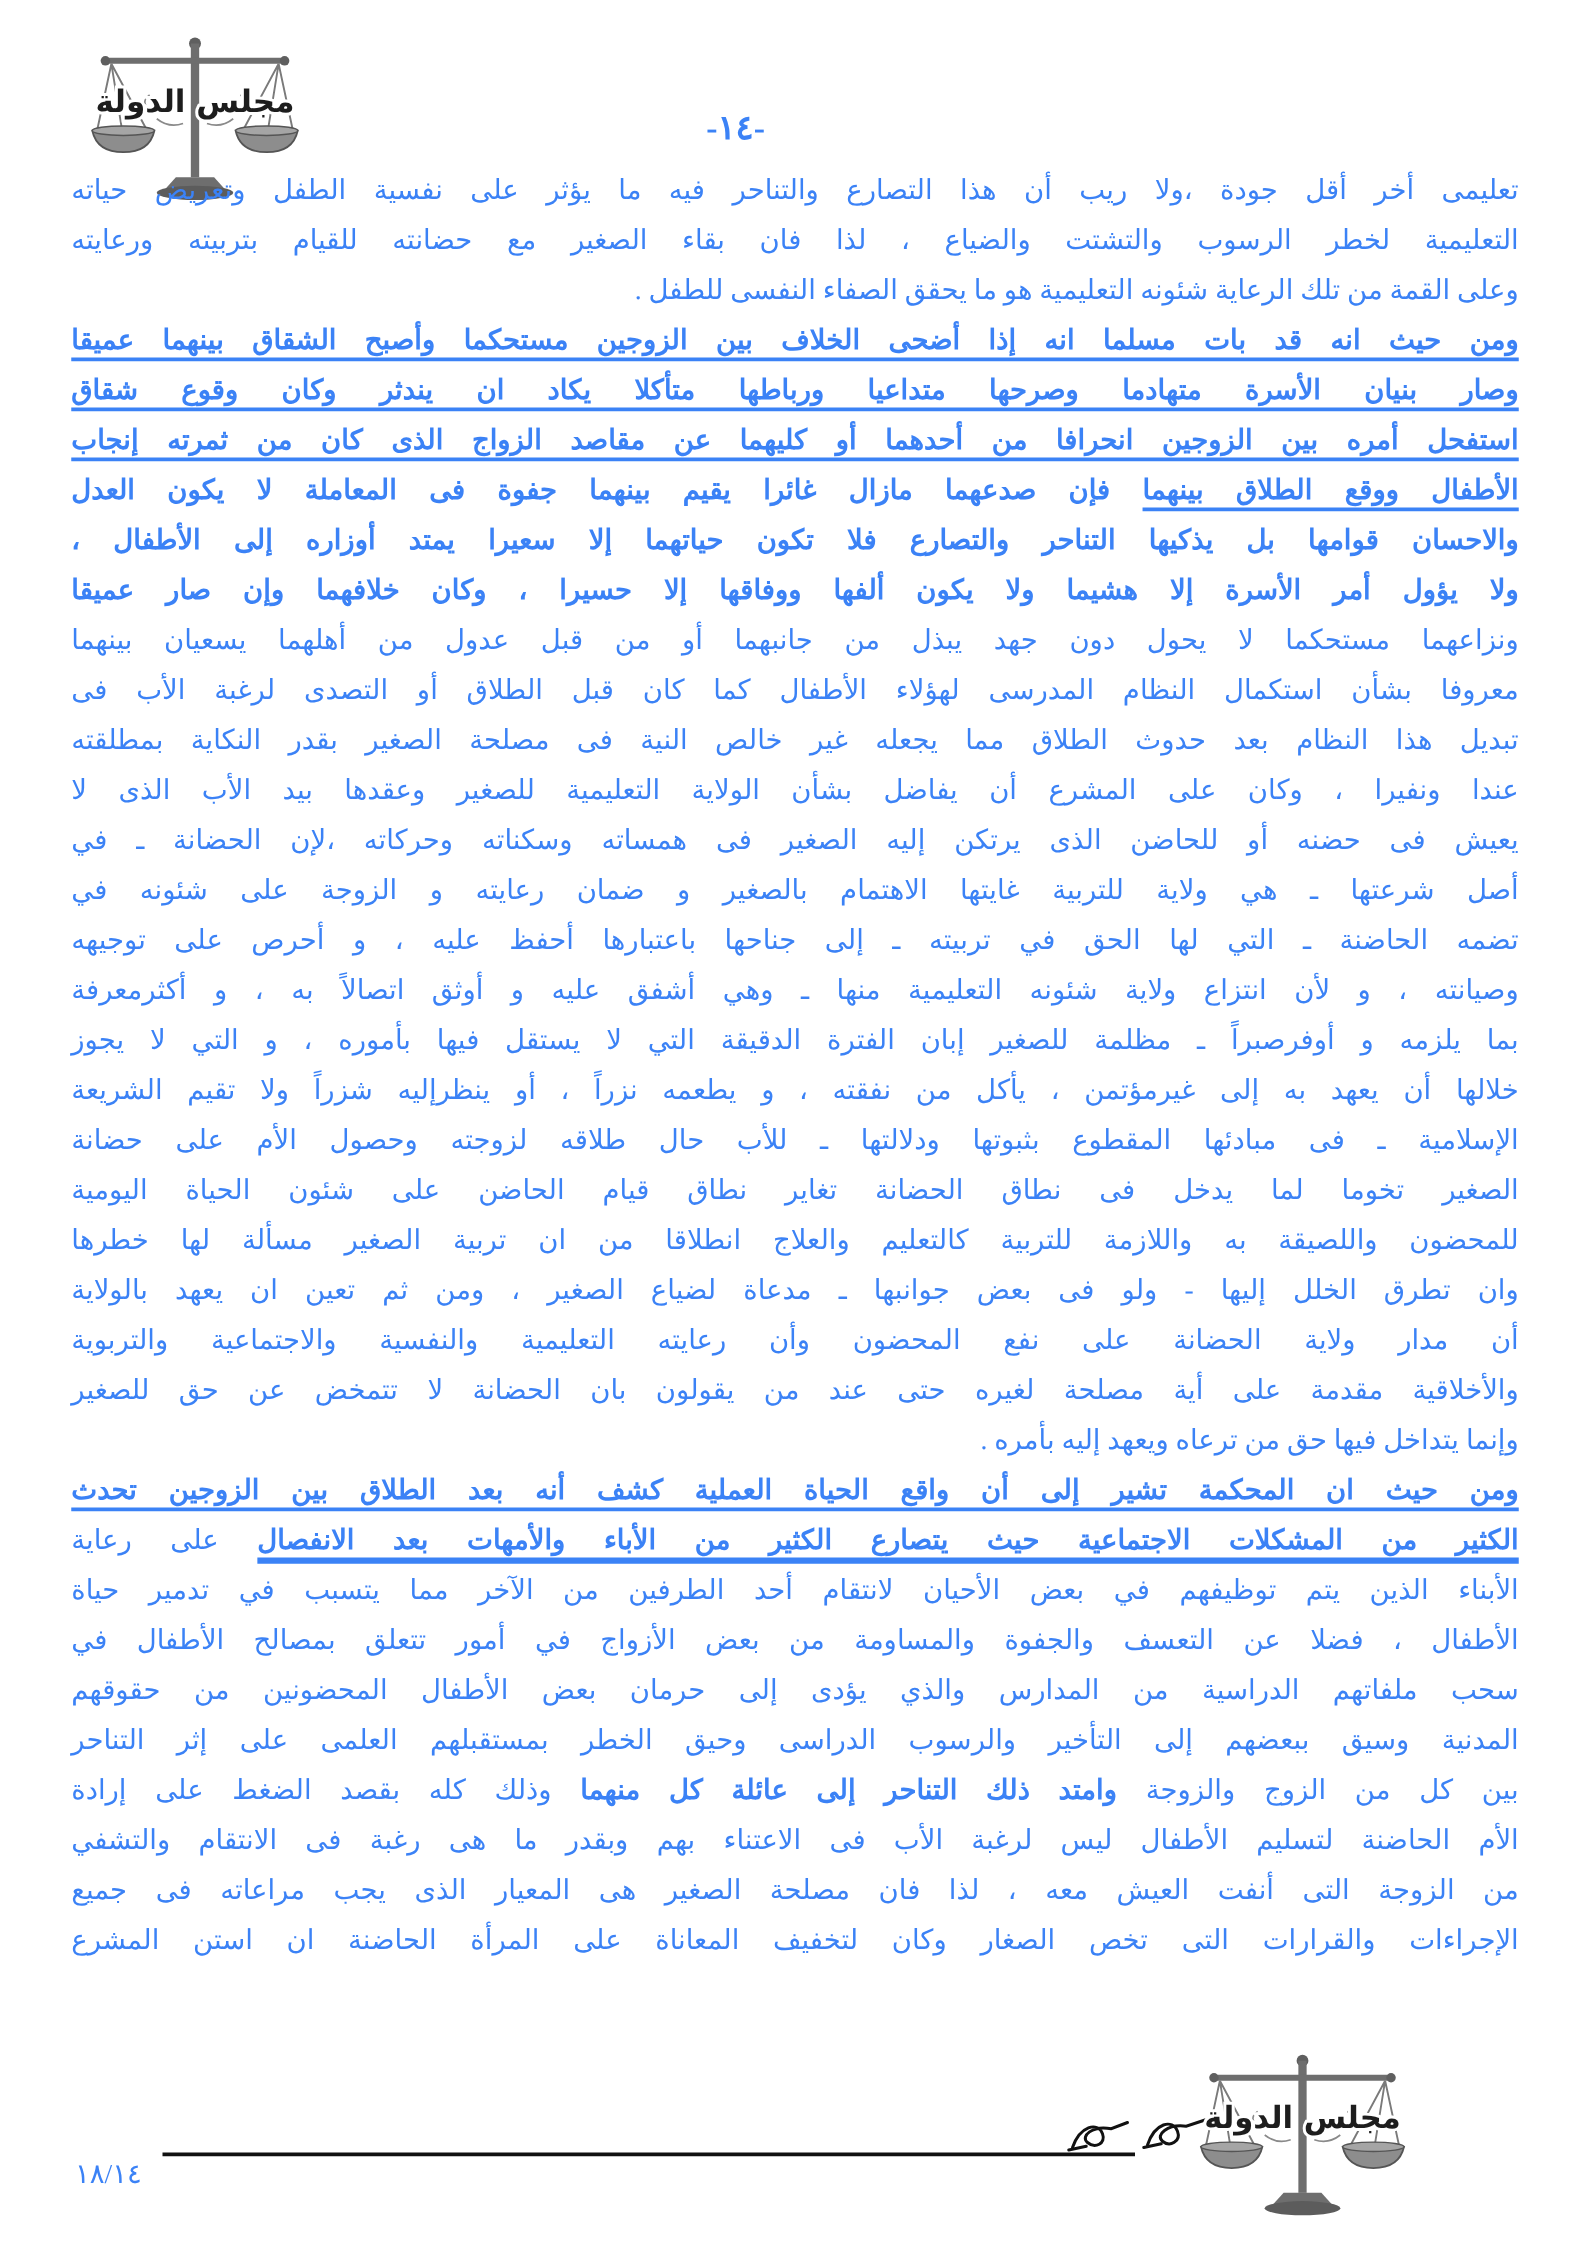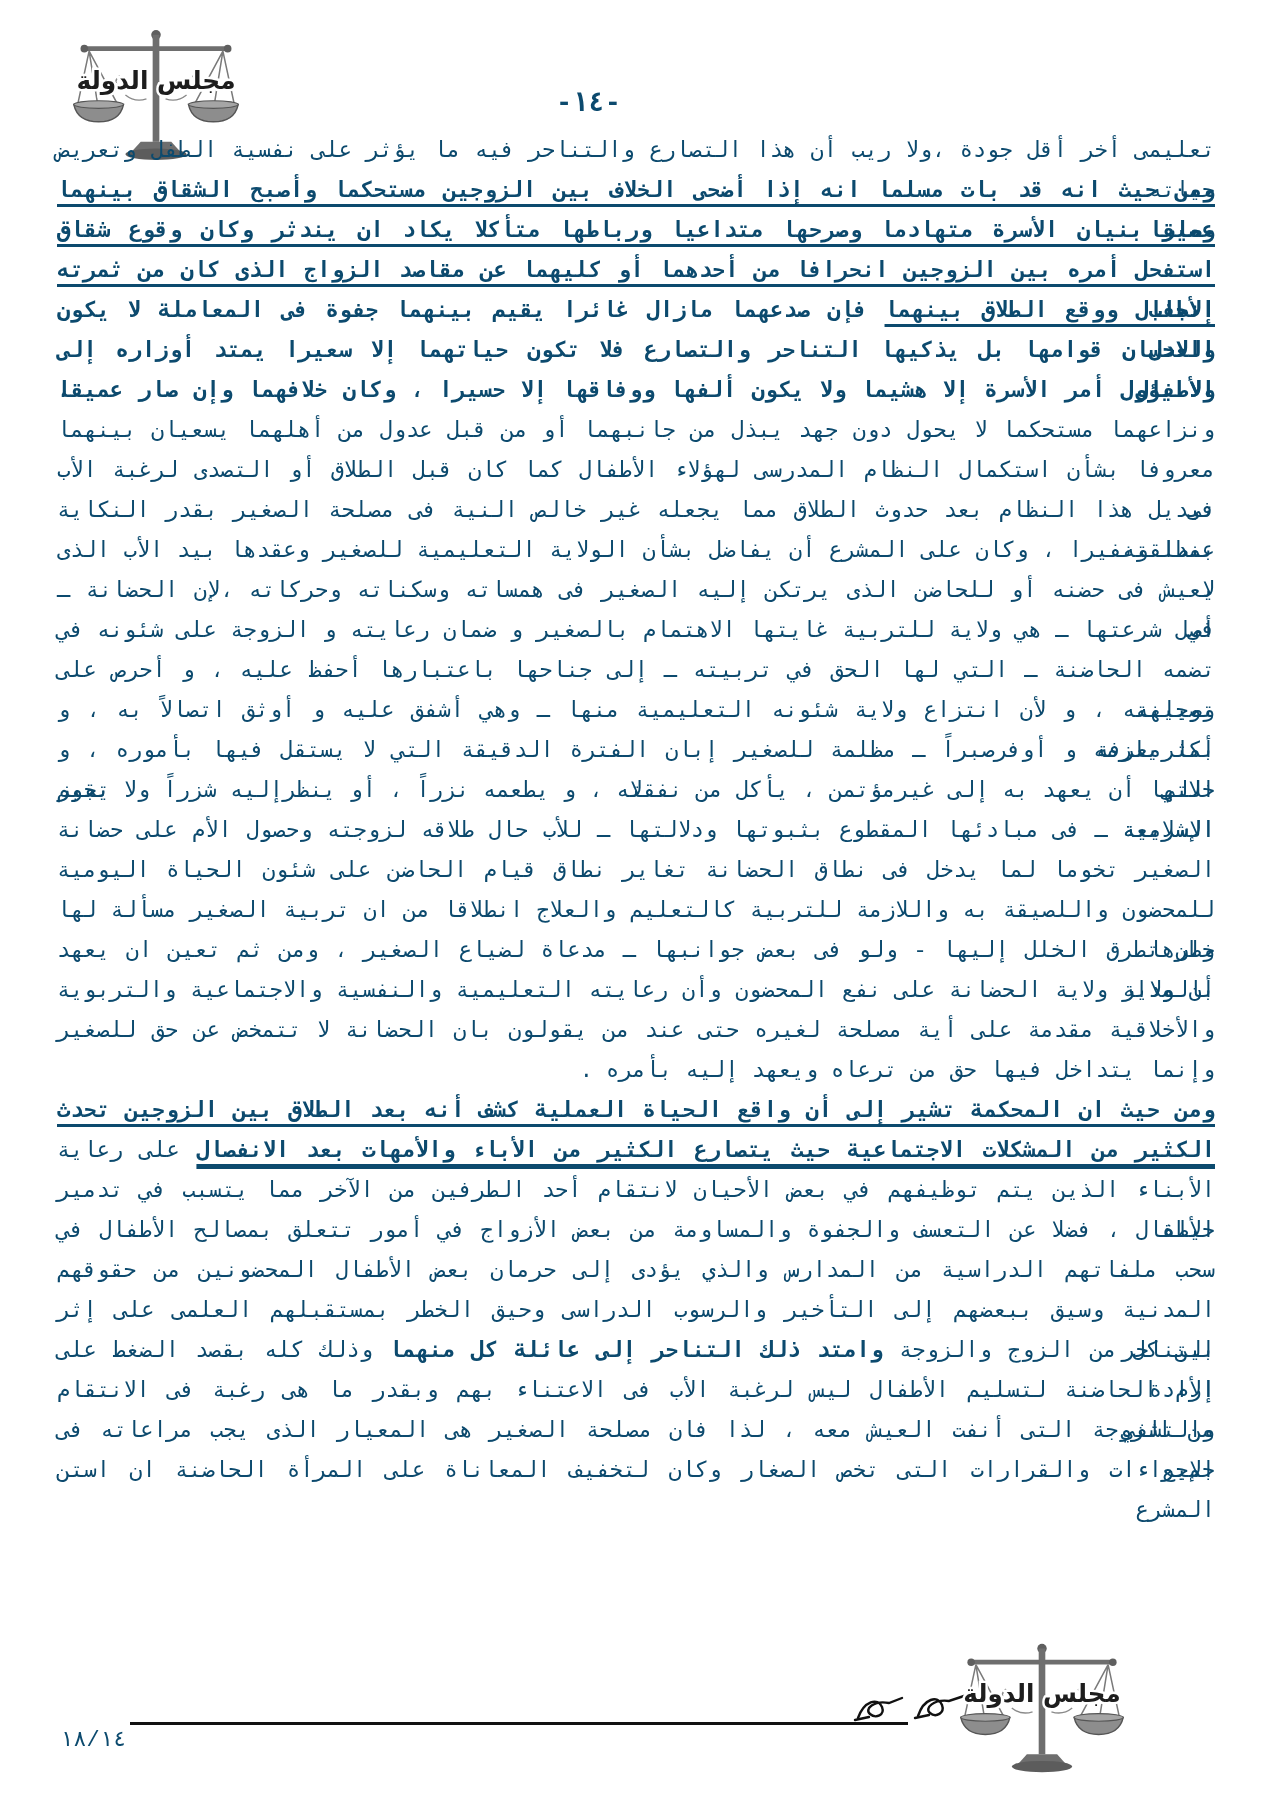--- a/index.html
+++ b/index.html
@@ -1,21 +1,21 @@
 <!DOCTYPE html>
 <html lang="ar"><head>
 <meta charset="utf-8">
 <style>
   html,body{margin:0;padding:0;background:#ffffff;}
   .page{
     position:relative;
     width:1273px;height:1800px;
     background:#ffffff;
-    font-family:Liberation Mono, monospace;
-    color:#0c4a6e;
+    font-family:Liberation Serif, serif;
+    color:#3b82f6;
     overflow:hidden;
   }
   .logo{position:absolute;}
   .logo-top{top:24px;left:70px;width:172px;height:142px;}
   .logo-bottom{top:1640px;left:948px;width:188px;height:136px;}
   .page-number{
     position:absolute;top:86px;left:0;right:0;
     text-align:center;font-weight:bold;font-size:27px;
     direction:rtl;transform:translateX(-48px);
     letter-spacing:1px;
@@ -83,20 +83,22 @@
 <div class="page">
 
   <svg class="logo logo-top" viewBox="0 0 180 144">
     <use href="#scales-logo"></use>
   </svg>
 
   <div class="page-number">-١٤-</div>
 
   <div class="doc-body">
       <div class="line"><span>تعليمى أخر أقل جودة ،ولا ريب أن هذا التصارع والتناحر فيه ما يؤثر على نفسية الطفل وتعريض حياته</span></div>
+      <div class="line"><span>التعليمية لخطر الرسوب والتشتت والضياع ، لذا فان بقاء الصغير مع حضانته للقيام بتربيته ورعايته</span></div>
+      <div class="line para-end"><span>وعلى القمة من تلك الرعاية شئونه التعليمية هو ما يحقق الصفاء النفسى للطفل .</span></div>
       <div class="line"><span class="b u">ومن حيث انه قد بات مسلما انه إذا أضحى الخلاف بين الزوجين مستحكما وأصبح الشقاق بينهما عميقا</span></div>
       <div class="line"><span class="b u">وصار بنيان الأسرة متهادما وصرحها متداعيا ورباطها متأكلا  يكاد ان يندثر وكان وقوع شقاق</span></div>
       <div class="line"><span class="b u">استفحل أمره بين الزوجين انحرافا من أحدهما أو كليهما عن مقاصد الزواج الذى كان من ثمرته إنجاب</span></div>
       <div class="line"><span class="b u">الأطفال ووقع الطلاق بينهما</span><span class="b"> فإن صدعهما مازال غائرا يقيم بينهما جفوة فى المعاملة لا يكون العدل</span></div>
       <div class="line"><span class="b">والاحسان قوامها بل يذكيها التناحر والتصارع فلا تكون حياتهما إلا سعيرا يمتد أوزاره إلى الأطفال ،</span></div>
       <div class="line"><span class="b">ولا يؤول أمر الأسرة إلا هشيما ولا يكون ألفها ووفاقها إلا حسيرا ، وكان خلافهما وإن صار عميقا</span></div>
       <div class="line"><span>ونزاعهما مستحكما لا يحول دون جهد يبذل من جانبهما أو من قبل عدول من أهلهما يسعيان بينهما</span></div>
       <div class="line"><span>معروفا بشأن استكمال النظام المدرسى لهؤلاء الأطفال كما كان قبل الطلاق أو التصدى لرغبة الأب فى</span></div>
       <div class="line"><span>تبديل هذا النظام بعد حدوث الطلاق مما يجعله غير خالص النية فى مصلحة الصغير بقدر النكاية بمطلقته</span></div>
       <div class="line"><span>عندا ونفيرا ، وكان على المشرع أن يفاضل بشأن الولاية التعليمية للصغير وعقدها بيد الأب الذى لا</span></div>

